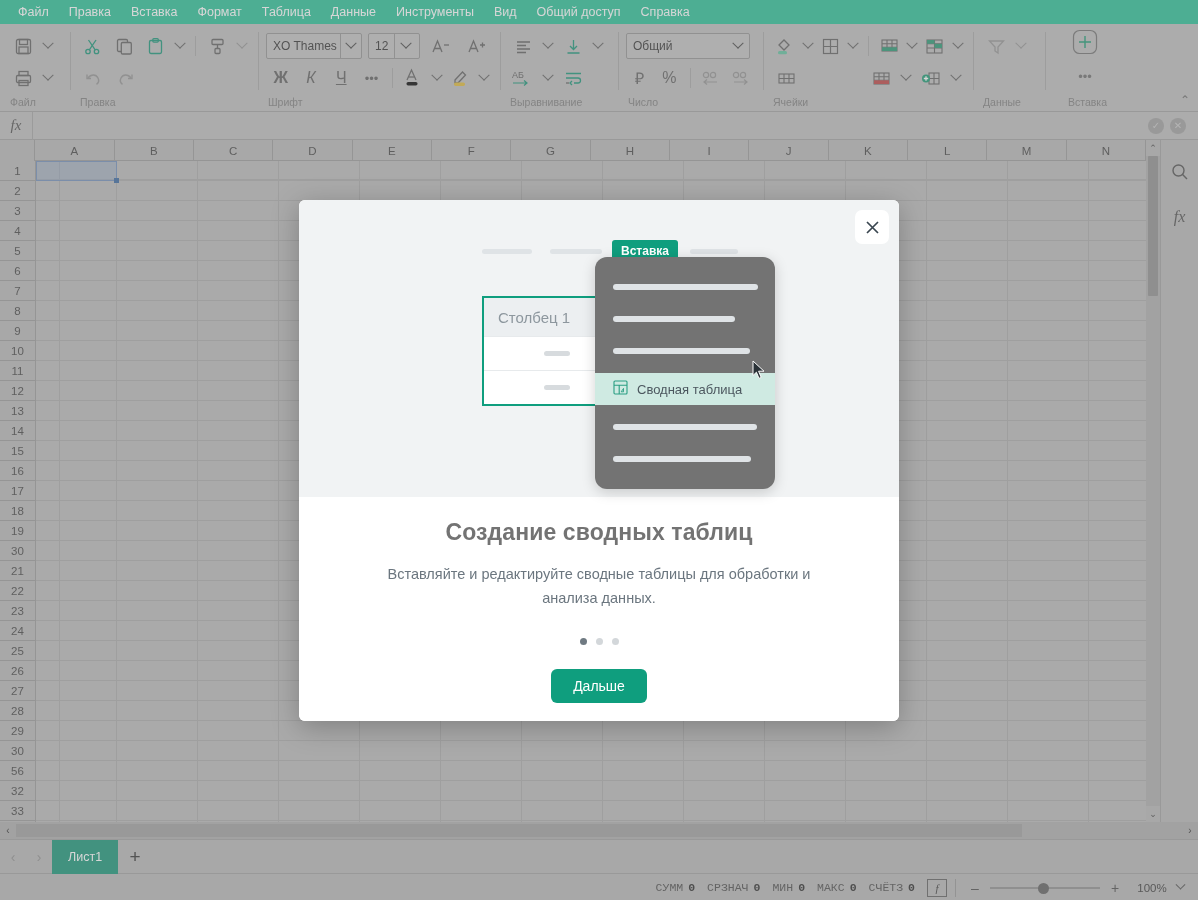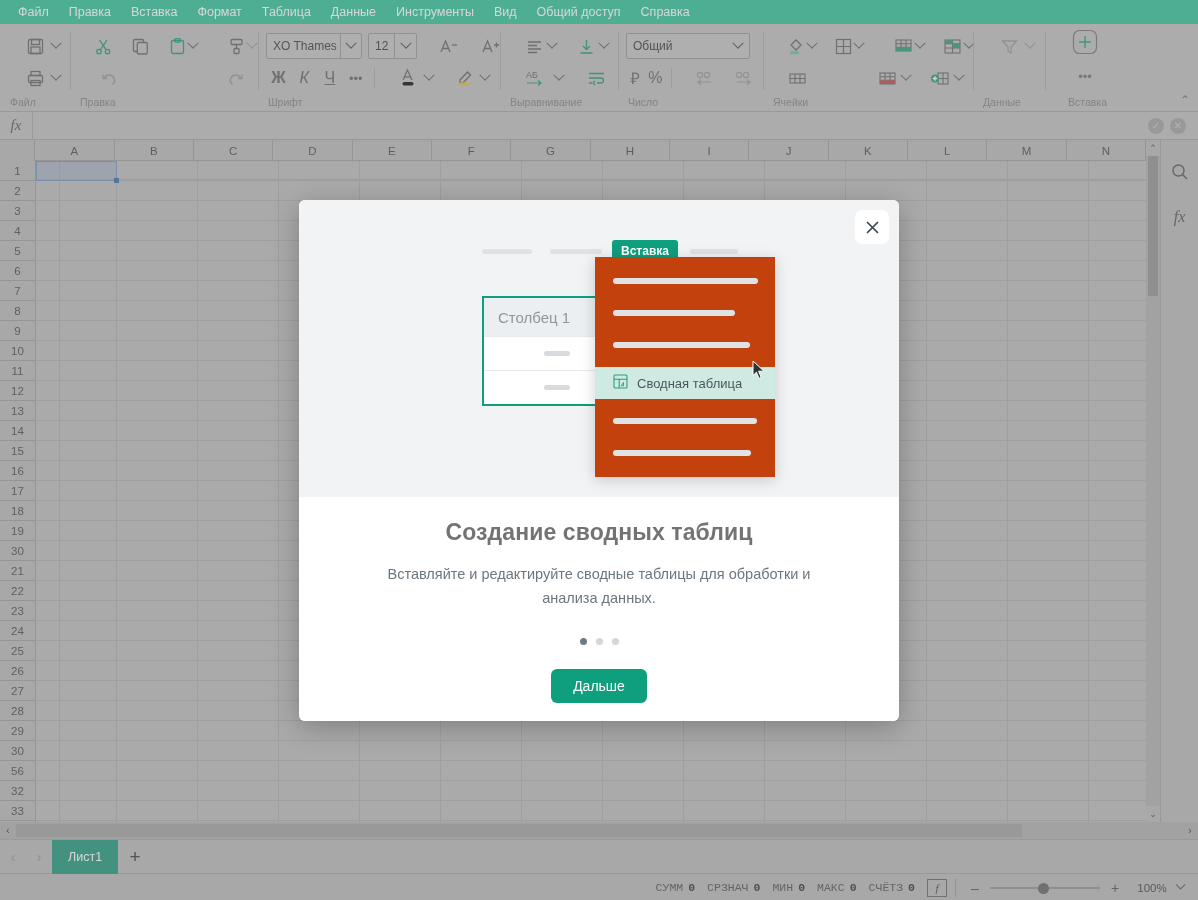--- a/index.html
+++ b/index.html
@@ -26,29 +26,28 @@
   .toolbar {
     position: relative;
     height: 88px; background: #c3c3c3;
     border-bottom: 1px solid #a8a8a8;
     display: flex; align-items: flex-start;
   }
   .tgroup { position: relative; height: 88px; padding: 0 8px; display: flex; flex-direction: column; }
   .tgroup + .tgroup::before {
     content: ""; position: absolute; left: 0; top: 8px; bottom: 22px; width: 1px; background: #aeaeae;
   }
-  .trow { height: 32px; display: flex; align-items: center; gap: 2px; justify-content: space-between; }
+  .trow { height: 32px; display: flex; align-items: center; gap: 2px; }
   .tlabel {
     position: absolute; bottom: 4px; left: 10px;
     font-size: 10.5px; color: #8a8a8a; white-space: nowrap;
   }
   .tbtn {
     width: 30px; height: 28px; display: flex; align-items: center; justify-content: center;
     color: #0c4a6e;
-    margin-left: 16px;
   }
   .tbtn svg { display: block; }
   .caret { width: 16px; height: 26px; display:flex; align-items:center; justify-content:center; color:#6e6e6e; }
   .caret::after {
     content: ""; width: 7px; height: 7px;
     border-right: 1.6px solid #6e6e6e; border-bottom: 1.6px solid #6e6e6e;
     transform: rotate(45deg) translate(-2px,-2px);
   }
   .caret.dim::after { border-color: #9d9d9d; }
   .sep { width: 1px; height: 20px; background: #aeaeae; margin: 0 5px; }
@@ -180,22 +179,22 @@
   .fm-bar.a { width: 50px; margin-right: 18px; }
   .fm-bar.b { width: 52px; margin-right: 10px; }
   .fm-bar.c { width: 48px; margin-left: 12px; }
   .fm-active {
     background: #0f9e7e; color: #fff; font-size: 12px; font-weight: bold;
     padding: 5px 9px; border-radius: 3px 3px 0 0; line-height: 1;
   }
   
   .dropdown {
     position: absolute; left: 296px; top: 57px; width: 180px;
-    background: #c2410c; border-radius: 0; box-shadow: 0 3px 14px rgba(0,0,0,0.18);
-    padding: 8px 0; 
+    background: #737373; border-radius: 12px; box-shadow: 0 3px 14px rgba(0,0,0,0.18);
+    padding: 14px 0; 
   }
   .dd-bar { height: 6px; border-radius: 3px; background: #dfe3e6; margin: 0 0 0 18px; }
   .dd-row { height: 32px; display: flex; align-items: center; }
   .dd-item-active {
     height: 32px; background: #cfeae2; display: flex; align-items: center; padding-left: 18px; gap: 9px;
     margin: 6px 0;
   }
   .dd-item-active .lbl { font-size: 13px; color: #4c575f; }
   .body { flex: 1; background: #ffffff; padding-top: 22px; text-align: center; }
   .title { font-size: 23px; font-weight: bold; color: #737373; letter-spacing: .1px; }

